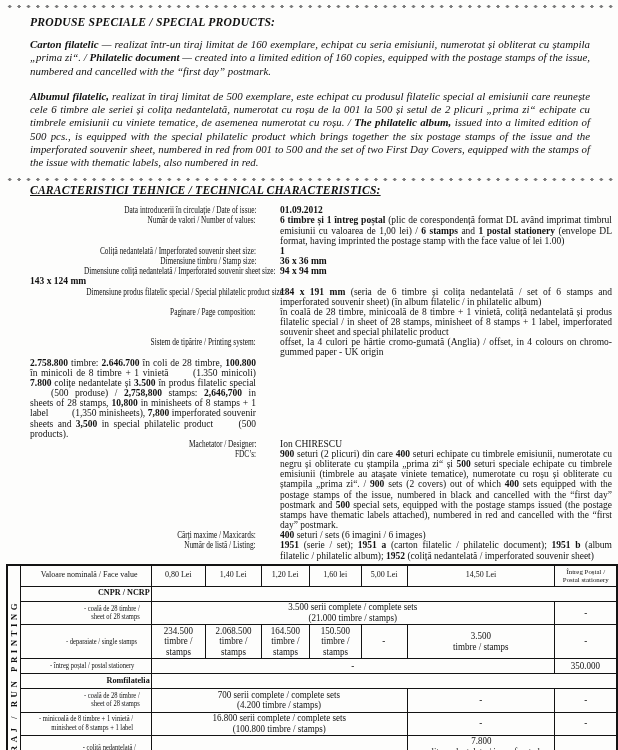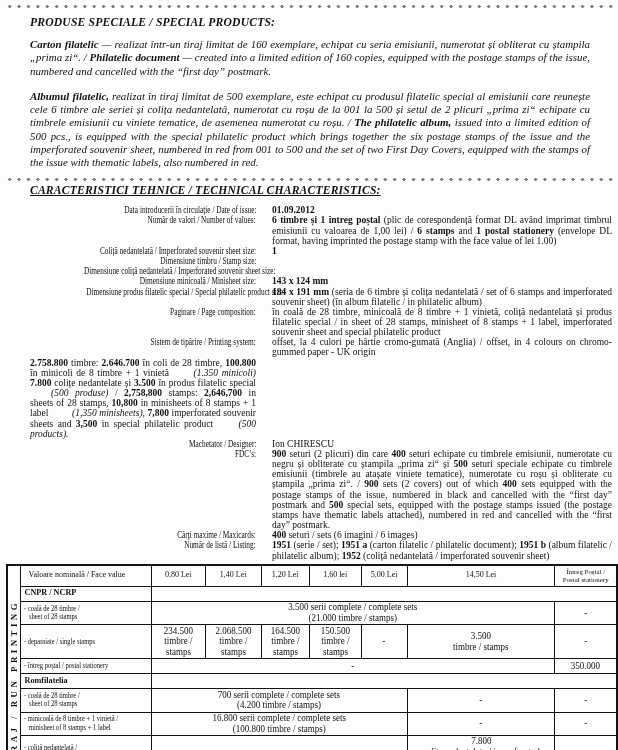--- a/index.html
+++ b/index.html
@@ -19,51 +19,51 @@
     font-size:11.6px;font-weight:bold;font-style:italic;
     margin:7px 0 9px 0;letter-spacing:.2px;
   }
   .sec-title.second{margin:2px 0 8px 0;text-decoration:underline;}
   .para{
     font-size:10.9px;line-height:1.215;font-style:italic;
     text-align:justify;margin:0 0 12px 0;
   }
   .para:last-of-type{margin-bottom:8px;}
   .b{font-weight:bold;}
-  .i{font-style:italic;margin-left:21px;}
+  .i{margin-left:21px;}
   
   .chars{margin:4px 6px 3px 30px;}
-  .char-row{display:grid;grid-template-columns:226px 1fr;column-gap:16px;}
+  .char-row{display:grid;grid-template-columns:226px 1fr;column-gap:24px;}
   .char-label{
     text-align:right;font-size:9.4px;line-height:10.15px;white-space:nowrap;
   }
   .char-label .condense{
     display:inline-block;transform:scaleX(0.78);transform-origin:100% 50%;white-space:nowrap;
   }
   .char-value{font-size:9.5px;line-height:10.15px;text-align:justify;}
   
   .phil-table{
     border-collapse:collapse;table-layout:fixed;margin:0 0 0 6px;
     border:2.5px solid #131313;
   }
   .phil-table th,.phil-table td{
     border:1.6px solid #131313;vertical-align:middle;overflow:hidden;
   }
   .phil-table th{
     font-weight:normal;font-size:8px;text-align:center;height:18px;
     padding:1px 1px;white-space:pre-line;line-height:1.08;
   }
-  th.h-label{text-align:left;padding-left:7px;}
+  th.h-label{text-align:center;padding-left:7px;}
   th.h-small{font-size:6.9px;line-height:1.12;}
   td.side{text-align:center;vertical-align:middle;padding:0;}
   .side-inner{
     display:inline-block;writing-mode:vertical-rl;transform:rotate(180deg);
     font-weight:bold;font-size:8.8px;letter-spacing:3.5px;white-space:nowrap;
   }
-  td.r-label{font-size:7.7px;line-height:1.07;padding:1px 1px 1px 3px;text-align:left;height:12px;}
+  td.r-label{font-size:7.7px;line-height:1.07;padding:1px 1px 1px 3px;text-align:right;height:12px;}
   td.r-label .cellwrap{
     display:inline-block;white-space:pre;transform:scaleX(0.85);transform-origin:0 50%;
   }
   td.r-label.section{font-weight:bold;font-size:8.2px;}
   td.r-label.section .cellwrap{transform:none;}
   td.r-label.tiny{font-size:6.9px;padding-left:1px;}
   td.r-label.tiny .cellwrap{transform:scaleX(0.8);}
   td.c-val{
     text-align:center;font-size:10px;line-height:1.07;padding:.5px 0;
   }
@@ -96,26 +96,27 @@
     <div class="char-row">
       <div class="char-label"><span class="condense">Număr de valori / Number of values:</span></div>
       <div class="char-value"><span class="b">6 timbre și 1 întreg poștal</span><span> (plic de corespondență format DL având imprimat timbrul emisiunii cu valoarea de 1,00 lei) / </span><span class="b">6 stamps</span><span> and </span><span class="b">1 postal stationery</span><span> (envelope DL format, having imprinted the postage stamp with the face value of lei 1.00)</span></div>
     </div>
     <div class="char-row">
       <div class="char-label"><span class="condense">Coliță nedantelată / Imperforated souvenir sheet size:</span></div>
       <div class="char-value"><span class="b">1</span></div>
     </div>
     <div class="char-row">
       <div class="char-label"><span class="condense">Dimensiune timbru / Stamp size:</span></div>
+      <div class="char-value"><span class="b">36 x 36 mm</span></div>
     </div>
     <div class="char-row">
       <div class="char-label"><span class="condense">Dimensiune coliță nedantelată / Imperforated souvenir sheet size:</span></div>
-    </div>
-    <div class="char-row">
-      <div class="char-label"><span class="condense">Dimensiune minicoală / Minisheet size:</span></div>
+      <div class="char-value"><span class="b">94 x 94 mm</span></div>
+    </div>
+    <div class="char-row">
       <div class="char-value"><span class="b">143 x 124 mm</span></div>
     </div>
     <div class="char-row">
       <div class="char-label"><span class="condense">Dimensiune produs filatelic special / Special philatelic product size:</span></div>
       <div class="char-value"><span class="b">184 x 191 mm</span><span> (seria de 6 timbre și colița nedantelată / set of 6 stamps and imperforated souvenir sheet) (în album filatelic / in philatelic album)</span></div>
     </div>
     <div class="char-row">
       <div class="char-label"><span class="condense">Paginare / Page composition:</span></div>
       <div class="char-value"><span>în coală de 28 timbre, minicoală de 8 timbre + 1 vinietă, coliță nedantelată și produs filatelic special / in sheet of 28 stamps, minisheet of 8 stamps + 1 label, imperforated souvenir sheet and special philatelic product</span></div>
     </div>

